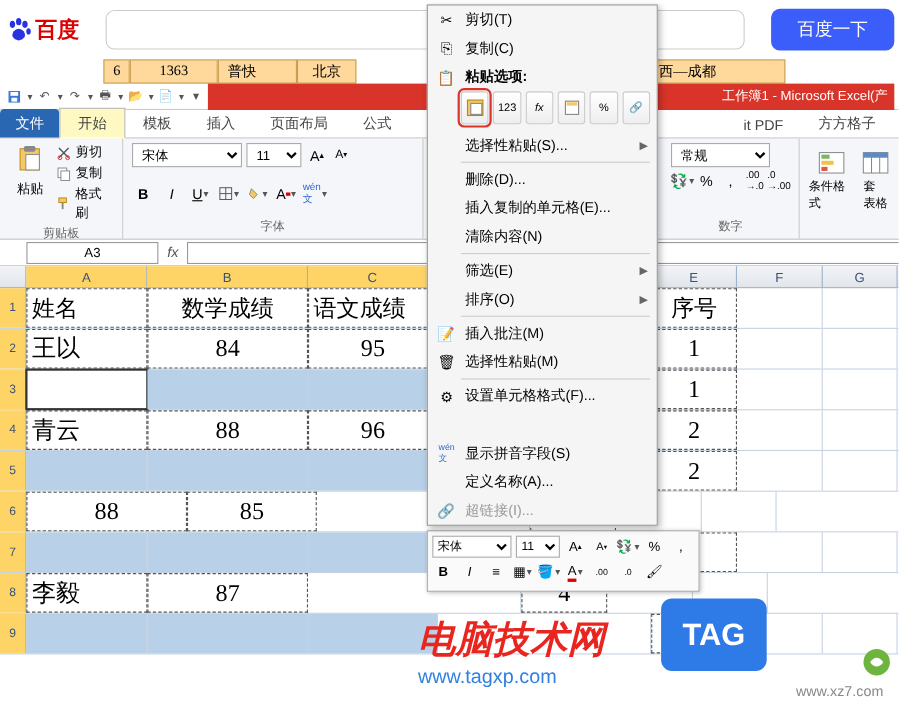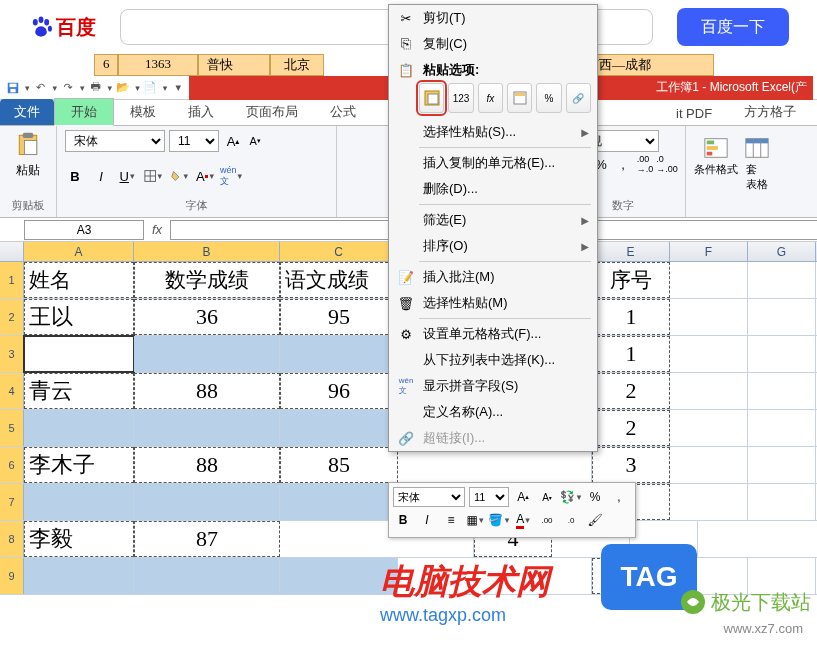--- a/index.html
+++ b/index.html
@@ -1,33 +1,33 @@
 <!DOCTYPE html>
 <html><head>
 <meta charset="utf-8">
 <style>
 *{box-sizing:border-box;margin:0;padding:0;font-family:"Microsoft YaHei","SimSun",sans-serif}
 body{width:817px;height:652px;overflow:hidden;background:#fff;position:relative}
-.search-bar{display:flex;align-items:center;padding:8px 28px;gap:24px}
+.search-bar{display:flex;align-items:center;padding:8px 4px;gap:24px}
 .baidu-logo{display:flex;align-items:center;gap:2px}
 .baidu-paw{width:26px;height:26px}
 .baidu-text{font-size:20px;font-weight:bold;color:#d00}
 .search-input{flex:1;height:36px;border:1px solid #ccc;border-radius:8px;padding:0 12px;font-size:14px}
 .search-btn{height:38px;padding:0 24px;background:#3b5efb;color:#fff;border:none;border-radius:8px;font-size:16px;cursor:pointer}
 .ticket-bar{display:flex;height:22px;background:#fff;font-size:13px}
 .ticket-cell{background:#ffd89b;border:1px solid #c9a053;padding:1px 8px;font-family:SimSun}
 .ticket-cell.dest{min-width:150px}
 .qat{display:flex;align-items:center;height:24px;background:#fff;border-bottom:1px solid #ccc;padding:0 4px;gap:2px}
 .qat-icon{width:18px;height:18px;display:flex;align-items:center;justify-content:center;font-size:11px;color:#555}
 .dd{font-size:9px;color:#555;margin-left:1px}
 .red-title{background:#d8342a;color:#fff;height:24px;display:flex;align-items:center;justify-content:flex-end;padding-right:6px;font-size:12px;flex:1}
 .ribbon-tabs{display:flex;align-items:flex-end;height:26px;background:#fff;border-bottom:1px solid #bbb}
 .rtab{padding:4px 16px;font-size:13px;color:#444;cursor:pointer}
 .rtab.file{background:#2a67b3;color:#fff;border-radius:4px 4px 0 0;padding:4px 14px}
-.rtab.active{border:1px solid #bbb;border-bottom:1px solid #fff;background:#86efac;margin-bottom:-1px}
+.rtab.active{border:1px solid #bbb;border-bottom:1px solid #fff;background:#fef9c3;margin-bottom:-1px}
 .ribbon{display:flex;background:#f4f6f9;border-bottom:1px solid #bbb;height:92px}
 .rgroup{border-right:1px solid #ccc;padding:4px 8px;display:flex;flex-direction:column;justify-content:space-between}
 .rgroup-label{font-size:11px;color:#666;text-align:center;margin-top:2px}
 .clipboard-main{display:flex;gap:4px}
 .paste-big{width:40px;text-align:center}
 .paste-big svg{width:28px;height:28px}
 .paste-label{font-size:12px}
 .clip-small{display:flex;flex-direction:column;gap:2px;font-size:12px}
 .clip-row{display:flex;align-items:center;gap:4px}
 .clip-row svg{width:14px;height:14px}
@@ -151,20 +151,44 @@
   <div class="rgroup">
     <div class="clipboard-main">
       <div class="paste-big">
         <svg viewBox="0 0 32 32">
             <rect x="6" y="6" width="20" height="22" fill="#f4c869" stroke="#b8860b"></rect>
             <rect x="10" y="3" width="12" height="6" rx="2" fill="#888"></rect>
             <rect x="12" y="12" width="14" height="16" fill="#fff" stroke="#888"></rect>
           </svg>
         <div class="paste-label">粘贴</div>
       </div>
+      <div class="clip-small">
+        <div class="clip-row">
+            <svg viewBox="0 0 16 16">
+              <path d="M3 3 L13 13 M13 3 L3 13" stroke="#555" stroke-width="1.5"></path>
+              <circle cx="4" cy="13" r="2" fill="none" stroke="#d33"></circle>
+              <circle cx="12" cy="13" r="2" fill="none" stroke="#d33"></circle>
+            </svg>
+            <span>剪切</span>
+          </div>
+        <div class="clip-row">
+            <svg viewBox="0 0 16 16">
+              <rect x="2" y="2" width="9" height="10" fill="#fff" stroke="#888"></rect>
+              <rect x="5" y="5" width="9" height="10" fill="#fff" stroke="#888"></rect>
+            </svg>
+            <span>复制</span>
+          </div>
+        <div class="clip-row">
+            <svg viewBox="0 0 16 16">
+              <rect x="3" y="2" width="8" height="5" fill="#f4c869" stroke="#b8860b"></rect>
+              <rect x="6" y="7" width="2" height="7" fill="#888"></rect>
+            </svg>
+            <span>格式刷</span>
+          </div>
+      </div>
     </div>
     <div class="rgroup-label">剪贴板</div>
   </div>
 
   <div class="rgroup" style="width:280px">
     <div class="font-top">
       <select class="font-sel font-name"><option>宋体</option></select>
       <select class="font-sel font-size"><option>11</option></select>
       <div class="font-btns">
         <div class="fb">A<sup style="font-size:8px">▴</sup></div>
@@ -273,21 +297,21 @@
     <div class="cell cC dash-border" style="justify-content:flex-start;padding-left:4px">语文成绩</div>
     <div class="cell cD"></div>
     <div class="cell cE dash-border">序号</div>
     <div class="cell cF"></div>
     <div class="cell cG"></div>
   </div>
 
   <div class="row">
     <div class="rnum sel">2</div>
     <div class="cell cA lf dash-border">王以</div>
-    <div class="cell cB dash-border">36</div>
+    <div class="cell cB dash-border">84</div>
     <div class="cell cC dash-border">95</div>
     <div class="cell cD"></div>
     <div class="cell cE dash-border">1</div>
     <div class="cell cF"></div>
     <div class="cell cG"></div>
   </div>
 
   <div class="row">
     <div class="rnum sel">3</div>
     <div class="cell cA active-cell"></div>
@@ -316,21 +340,20 @@
     <div class="cell cB selblue"></div>
     <div class="cell cC selblue"></div>
     <div class="cell cD"></div>
     <div class="cell cE dash-border">2</div>
     <div class="cell cF"></div>
     <div class="cell cG"></div>
   </div>
 
   <div class="row">
     <div class="rnum sel">6</div>
-    <div class="cell cA lf dash-border">李木子</div>
     <div class="cell cB dash-border">88</div>
     <div class="cell cC dash-border">85</div>
     <div class="cell cD"></div>
     <div class="cell cE dash-border">3</div>
     <div class="cell cF"></div>
     <div class="cell cG"></div>
   </div>
 
   <div class="row">
     <div class="rnum sel">7</div>
@@ -399,25 +422,29 @@
     <div class="paste-opt">🔗</div>
   </div>
   <div class="ctx-item">
       <span class="ctx-icon"></span>
       <span>选择性粘贴(S)...</span>
       <span class="ctx-arrow">▶</span>
     </div>
   <div class="ctx-sep"></div>
   <div class="ctx-item">
       <span class="ctx-icon"></span>
+      <span>删除(D)...</span>
+    </div>
+  <div class="ctx-item">
+      <span class="ctx-icon"></span>
       <span>插入复制的单元格(E)...</span>
     </div>
   <div class="ctx-item">
       <span class="ctx-icon"></span>
-      <span>删除(D)...</span>
+      <span>清除内容(N)</span>
     </div>
   <div class="ctx-sep"></div>
   <div class="ctx-item">
       <span class="ctx-icon"></span>
       <span>筛选(E)</span>
       <span class="ctx-arrow">▶</span>
     </div>
   <div class="ctx-item">
       <span class="ctx-icon"></span>
       <span>排序(O)</span>
@@ -432,21 +459,20 @@
       <span class="ctx-icon">🗑</span>
       <span>选择性粘贴(M)</span>
     </div>
   <div class="ctx-sep"></div>
   <div class="ctx-item">
       <span class="ctx-icon">⚙</span>
       <span>设置单元格格式(F)...</span>
     </div>
   <div class="ctx-item">
       <span class="ctx-icon"></span>
-      <span>从下拉列表中选择(K)...</span>
     </div>
   <div class="ctx-item">
       <span class="ctx-icon" style="font-size:8px;color:#36c">wén<br>文</span>
       <span>显示拼音字段(S)</span>
     </div>
   <div class="ctx-item">
       <span class="ctx-icon"></span>
       <span>定义名称(A)...</span>
     </div>
   <div class="ctx-item ctx-disabled">
@@ -488,15 +514,14 @@
 <div class="watermark">
   <div class="wm-red">电脑技术网</div>
   <div class="wm-url">www.tagxp.com</div>
 </div>
 <div class="tag-badge">TAG</div>
 <div class="jg-logo">
   <svg width="28" height="28" viewBox="0 0 28 28">
       <circle cx="14" cy="14" r="12" fill="#6db53f"></circle>
       <path d="M8 14 Q14 6 20 14 Q14 22 8 14" fill="#fff"></path>
     </svg>
-  <span class="jg-text">极光下载站</span>
 </div>
 <div class="jg-url">www.xz7.com</div>
 
 </body></html>

